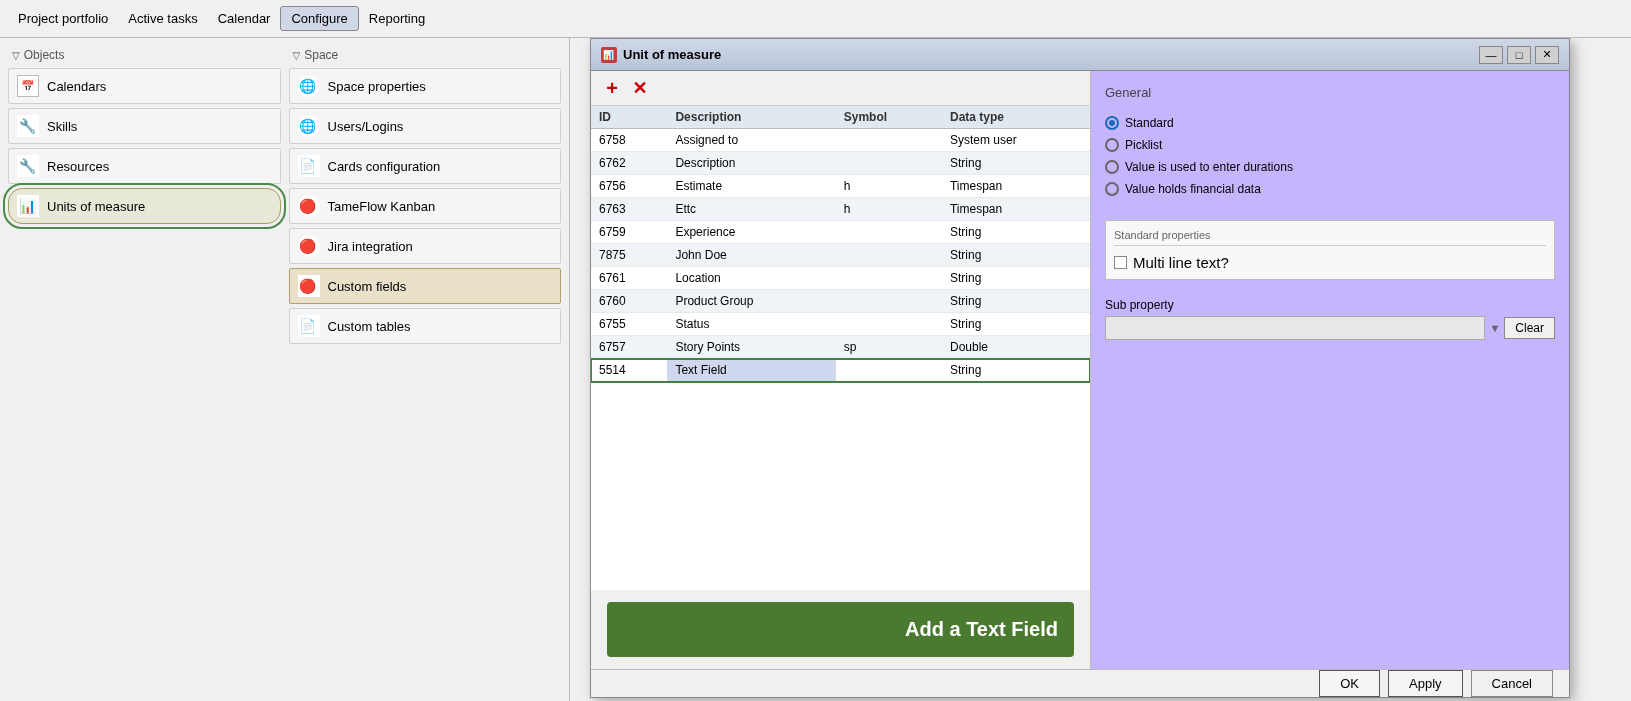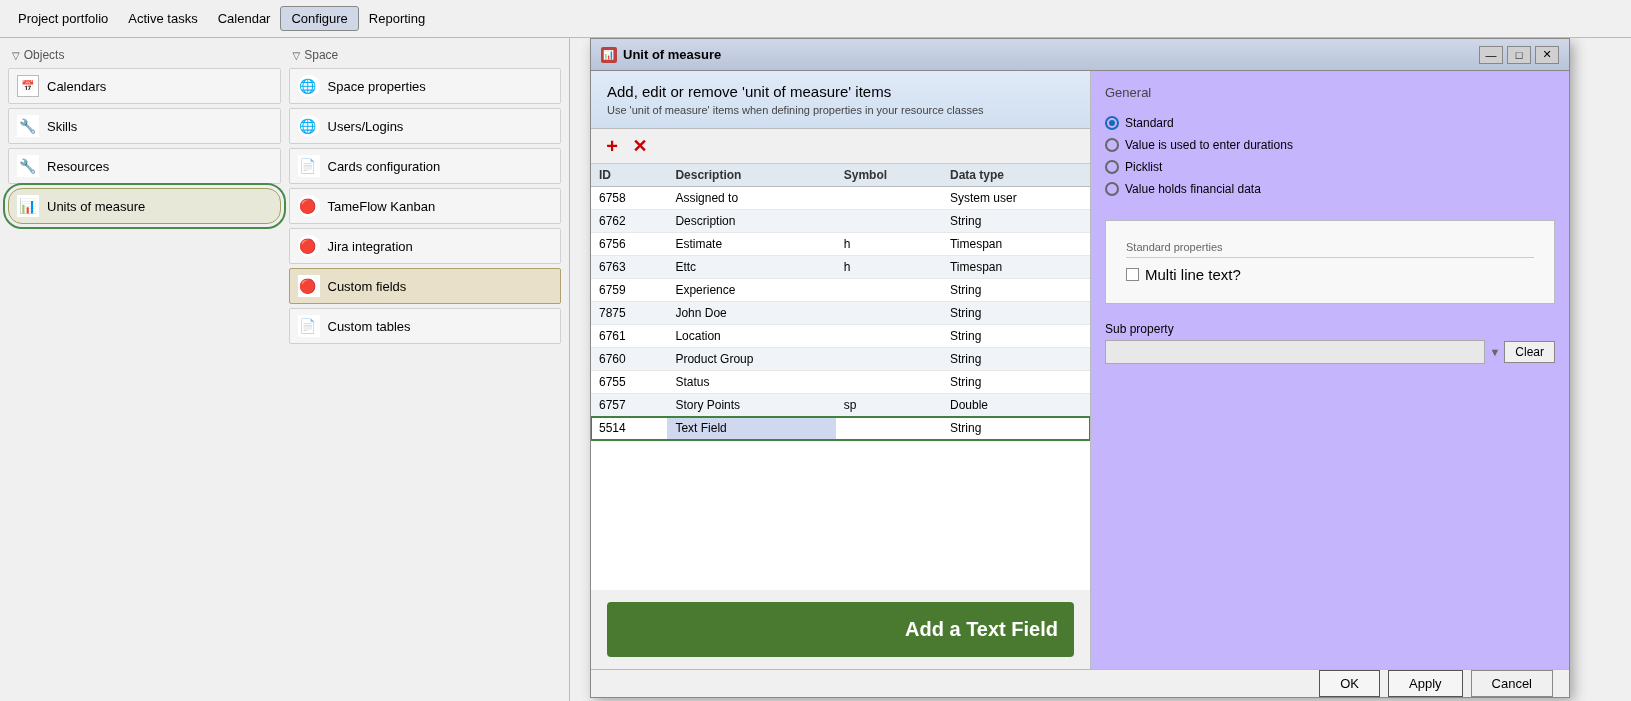--- a/index.html
+++ b/index.html
@@ -76,21 +76,21 @@
 
     
     .dialog-right { flex: 1; padding: 14px; background: #c4b5fd; display: flex; flex-direction: column; gap: 10px; }
     .panel-section-title { font-size: 13px; color: #444; margin-bottom: 6px; }
     .radio-group { display: flex; flex-direction: column; gap: 8px; margin-bottom: 10px; }
     .radio-item { display: flex; align-items: center; gap: 6px; font-size: 12px; cursor: pointer; }
     .radio-circle { width: 14px; height: 14px; border-radius: 50%; border: 2px solid #666; display: flex; align-items: center; justify-content: center; flex-shrink: 0; }
     .radio-circle.checked::after { content: ''; width: 6px; height: 6px; border-radius: 50%; background: #1a6aba; }
     .radio-circle.checked { border-color: #1a6aba; }
 
-    .sub-panel { border: 1px solid #bbb; background: #f8f8f8; padding: 20px; margin-top: 4px; }
+    .sub-panel { border: 1px solid #bbb; background: #f8f8f8; padding: 8px; margin-top: 4px; }
     .sub-panel-title { font-size: 11px; color: #666; border-bottom: 1px solid #ccc; padding-bottom: 4px; margin-bottom: 8px; }
     .checkbox-row { display: flex; align-items: center; gap: 6px; font-size: 15px; }
     .checkbox-box { width: 13px; height: 13px; border: 1px solid #888; background: white; display: flex; align-items: center; justify-content: center; flex-shrink: 0; }
 
     .sub-property-section { margin-top: 8px; }
     .sub-property-label { font-size: 12px; margin-bottom: 4px; }
     .sub-property-row { display: flex; gap: 4px; align-items: center; }
     .sub-property-select { flex: 1; height: 24px; background: #e8e8e8; border: 1px solid #aaa; font-size: 12px; padding: 2px 4px; appearance: none; }
     .sub-property-clear { padding: 3px 10px; background: #f0f0f0; border: 1px solid #888; font-size: 12px; cursor: pointer; }
 
@@ -195,24 +195,20 @@
             <div class="dialog-btn">—</div>
             <div class="dialog-btn">□</div>
             <div class="dialog-btn">✕</div>
           </div>
         </div>
 
         <div class="dialog-body">
 
           <div class="dialog-left">
 
-            <div class="dialog-header">
-              <div class="dialog-header-title">Add, edit or remove 'unit of measure' items</div>
-              <div class="dialog-header-sub">Use 'unit of measure' items when defining properties in your resource classes</div>
-            </div>
 
             <div class="dialog-toolbar">
               <div class="toolbar-btn add" style="color: #cc0000; font-size: 20px; font-weight: bold;">+</div>
               <div class="toolbar-btn del" style="color: #cc0000; font-size: 18px; font-weight: bold;">✕</div>
             </div>
 
             <div class="data-table">
               <table>
                 <thead>
                   <tr>
@@ -299,25 +295,25 @@
           <div class="dialog-right">
             <div class="panel-section-title">General</div>
 
             <div class="radio-group">
               <label class="radio-item">
                 <div class="radio-circle checked"></div>
                 <span>Standard</span>
               </label>
               <label class="radio-item">
                 <div class="radio-circle"></div>
-                <span>Value is used to enter durations</span>
+                <span>Picklist</span>
               </label>
               <label class="radio-item">
                 <div class="radio-circle"></div>
-                <span>Picklist</span>
+                <span>Value is used to enter durations</span>
               </label>
               <label class="radio-item">
                 <div class="radio-circle"></div>
                 <span>Value holds financial data</span>
               </label>
             </div>
 
             <div class="sub-panel">
               <div class="sub-panel-title">Standard properties</div>
               <div class="checkbox-row">

